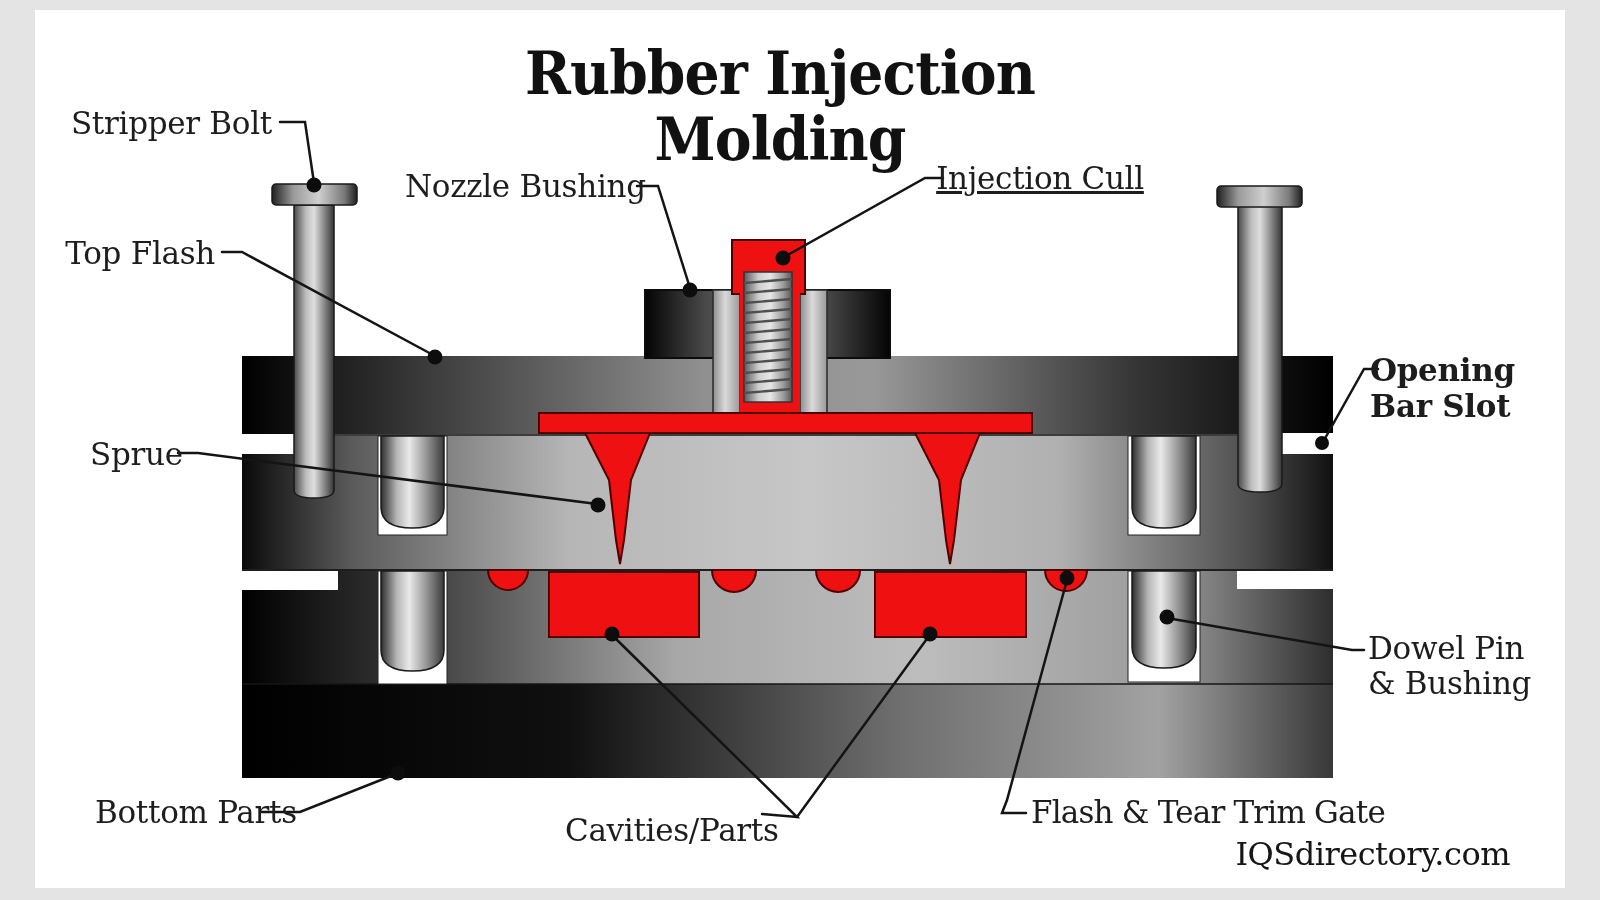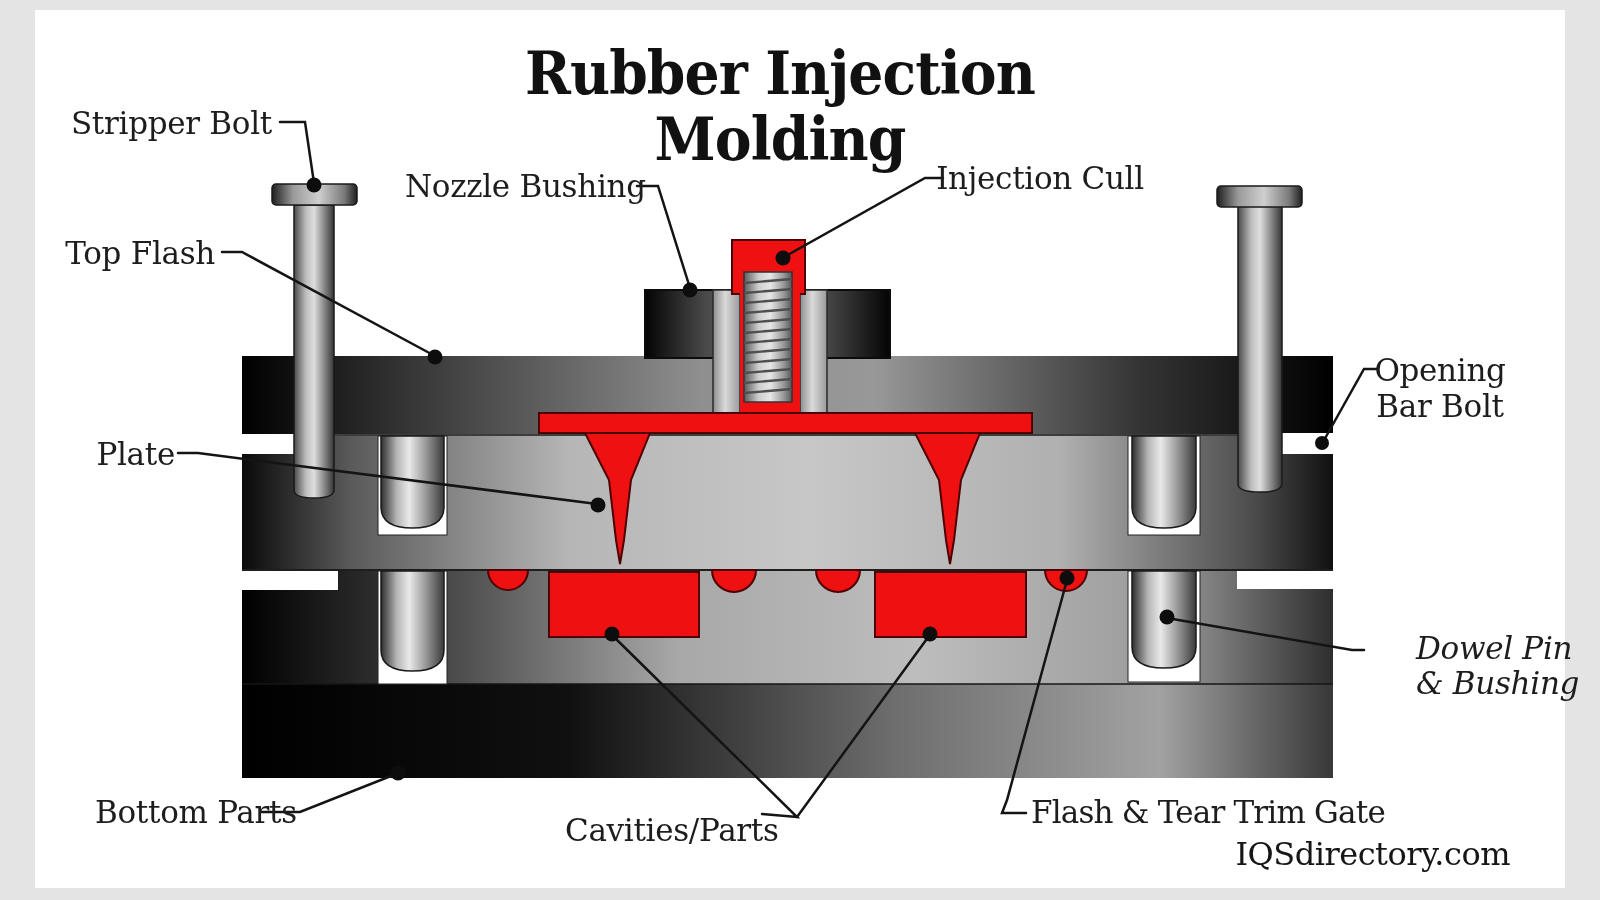--- a/index.html
+++ b/index.html
@@ -10,21 +10,21 @@
   }
   .card{
     position:absolute;left:35px;top:10px;width:1530px;height:878px;
     background:#ffffff;
   }
   svg.diagram{position:absolute;left:0;top:0;width:1600px;height:900px;}
   .lbl{
     position:absolute;color:#1d1d1d;font-size:31px;line-height:35px;
     letter-spacing:-0.3px;white-space:nowrap;
   }
-  .lbl.small-gap{line-height:36px;}
+  .lbl.small-gap{line-height:36px;font-weight:bold;}
   .title{
     position:absolute;left:480px;top:40px;width:600px;text-align:center;
     font-size:60px;line-height:66px;font-weight:bold;color:#111;
     transform:scaleX(0.92);transform-origin:center;letter-spacing:-1px;
   }
   .watermark{
     position:absolute;left:1110px;top:832px;width:400px;text-align:right;
     font-size:32px;line-height:44px;color:#161616;letter-spacing:-0.5px;
   }
   .ta-r{text-align:right;} .ta-c{text-align:center;} .ta-l{text-align:left;}
@@ -216,32 +216,32 @@
 </svg>
 
 <div class="title">Rubber Injection Molding</div>
 
 <div class="lbl ta-r" style="left:60px;top:106px;width:212px;">Stripper Bolt</div>
 
 <div class="lbl ta-r" style="left:60px;top:236px;width:155px;">Top Flash</div>
 
 <div class="lbl ta-r" style="left:405px;top:169px;width:227px;">Nozzle Bushing</div>
 
-<div class="lbl ta-c" style="left:930px;top:161px;width:220px;">
+<div class="lbl ta-c" style="left:930px;top:161px;width:220px;text-decoration:underline;">
   <div>Injection Cull</div>
 </div>
 
 <div class="lbl small-gap ta-c" style="left:1370px;top:352px;width:140px;">
   <div>Opening</div>
-  <div>Bar Bolt</div>
+  <div>Bar Slot</div>
 </div>
 
-<div class="lbl ta-r" style="left:90px;top:437px;width:85px;">Plate</div>
-
-<div class="lbl ta-l" style="left:1416px;top:631px;width:160px;font-style:italic;">
+<div class="lbl ta-r" style="left:90px;top:437px;width:85px;">Sprue</div>
+
+<div class="lbl ta-l" style="left:1368px;top:631px;width:160px;">
   <div>Dowel Pin</div>
   <div>&amp; Bushing</div>
 </div>
 
 <div class="lbl ta-r" style="left:95px;top:795px;width:158px;">Bottom Parts</div>
 
 <div class="lbl ta-c" style="left:565px;top:813px;width:200px;">Cavities/Parts</div>
 
 <div class="lbl ta-l" style="left:1031px;top:795px;width:310px;letter-spacing:-0.8px;">Flash &amp; Tear Trim Gate</div>
 

